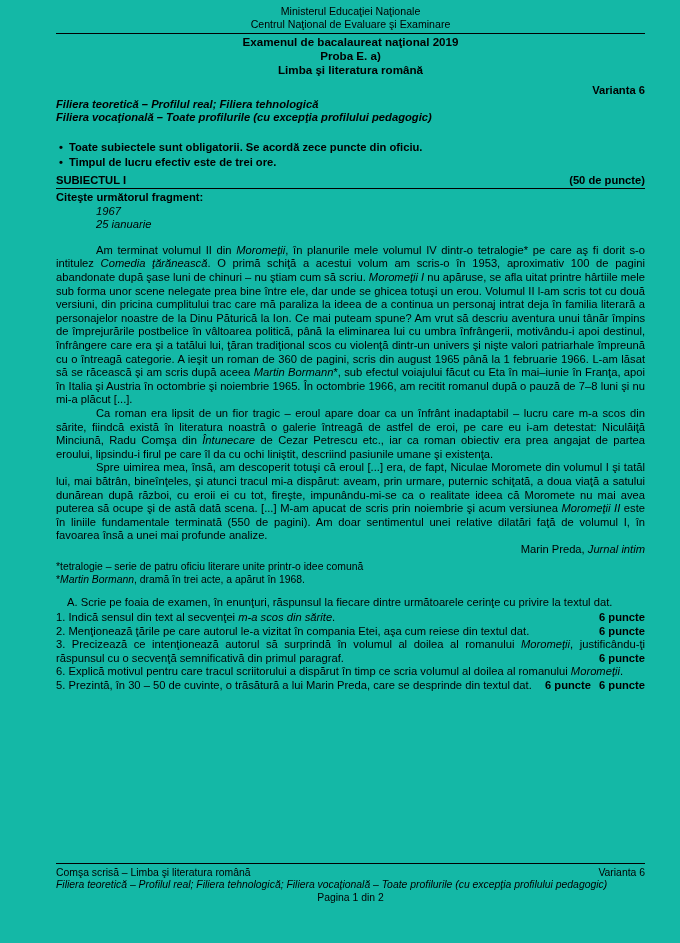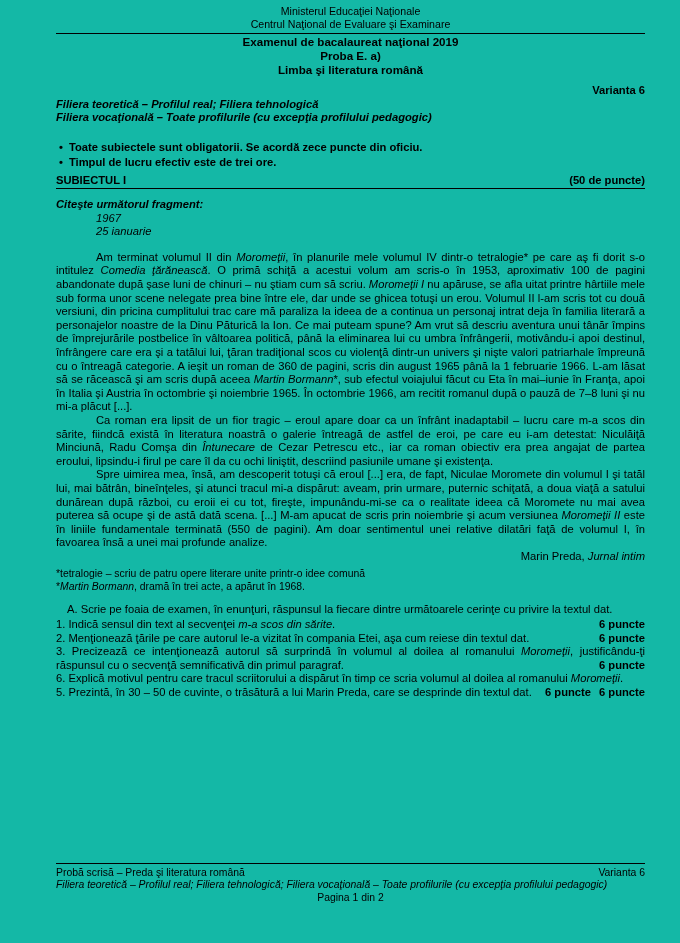--- a/index.html
+++ b/index.html
@@ -19,21 +19,21 @@
   .title-block{margin-top:1px;font-size:11.6px;line-height:14px;font-weight:bold;}
   .variant-line{margin-top:7px;font-weight:bold;}
   .filiera{font-weight:bold;font-style:italic;line-height:13.4px;}
   .bullets{margin-top:16px;font-weight:bold;line-height:14.2px;}
   .bullet-item{display:flex;}
   .bullet-dot{margin:0 6px 0 3px;}
   .subject-row{
     margin-top:5px;display:flex;justify-content:space-between;
     font-weight:bold;border-bottom:1.6px solid #000;padding-bottom:1px;
   }
-  .instruction{font-weight:bold;margin-top:9px;font-style:italic;}
+  .instruction{font-weight:bold;margin-top:2px;}
   .date-line{font-style:italic;margin-left:40px;line-height:13.4px;}
   .para{margin:0;text-align:justify;text-indent:40px;}
   .para.first{margin-top:12px;}
   .attribution{text-align:right;}
   .footnotes{margin-top:4px;font-size:10.4px;line-height:13px;}
   .section-a{margin:10px 0 0 11px;font-weight:normal;text-align:justify;line-height:13.8px;}
   .questions{margin-top:1px;}
   .question{margin:0;text-align:justify;line-height:13.5px;}
   .points{float:right;font-weight:bold;margin-left:8px;}
   .footer{margin-top:auto;border-top:1px solid #000;padding-top:3px;font-size:10.4px;line-height:12.8px;}
@@ -86,36 +86,36 @@
   <div class="date-line">1967</div>
   <div class="date-line">25 ianuarie</div>
 
   <p class="para first"><span>Am terminat volumul II din </span><i>Moromeţii</i><span>, în planurile mele volumul IV dintr-o tetralogie* pe care aş fi dorit s-o intitulez </span><i>Comedia ţărănească</i><span>. O primă schiţă a acestui volum am scris-o în 1953, aproximativ 100 de pagini abandonate după şase luni de chinuri – nu ştiam cum să scriu. </span><i>Moromeţii I</i><span> nu apăruse, se afla uitat printre hârtiile mele sub forma unor scene nelegate prea bine între ele, dar unde se ghicea totuşi un erou. Volumul II l-am scris tot cu două versiuni, din pricina cumplitului trac care mă paraliza la ideea de a continua un personaj intrat deja în familia literară a personajelor noastre de la Dinu Păturică la Ion. Ce mai puteam spune? Am vrut să descriu aventura unui tânăr împins de împrejurările postbelice în vâltoarea politică, până la eliminarea lui cu umbra înfrângerii, motivându-i apoi destinul, înfrângere care era şi a tatălui lui, ţăran tradiţional scos cu violenţă dintr-un univers şi nişte valori patriarhale împreună cu o întreagă categorie. A ieşit un roman de 360 de pagini, scris din august 1965 până la 1 februarie 1966. L-am lăsat să se răcească şi am scris după aceea </span><i>Martin Bormann</i><span>*, sub efectul voiajului făcut cu Eta în mai–iunie în Franţa, apoi în Italia şi Austria în octombrie şi noiembrie 1965. În octombrie 1966, am recitit romanul după o pauză de 7–8 luni şi nu mi-a plăcut [...].</span></p>
   <p class="para"><span>Ca roman era lipsit de un fior tragic – eroul apare doar ca un înfrânt inadaptabil – lucru care m-a scos din sărite, fiindcă există în literatura noastră o galerie întreagă de astfel de eroi, pe care eu i-am detestat: Niculăiţă Minciună, Radu Comşa din </span><i>Întunecare</i><span> de Cezar Petrescu etc., iar ca roman obiectiv era prea angajat de partea eroului, lipsindu-i firul pe care îl da cu ochi liniştit, descriind pasiunile umane şi existenţa.</span></p>
   <p class="para"><span>Spre uimirea mea, însă, am descoperit totuşi că eroul [...] era, de fapt, Niculae Moromete din volumul I şi tatăl lui, mai bătrân, bineînţeles, şi atunci tracul mi-a dispărut: aveam, prin urmare, puternic schiţată, a doua viaţă a satului dunărean după război, cu eroii ei cu tot, fireşte, impunându-mi-se ca o realitate ideea că Moromete nu mai avea puterea să ocupe şi de astă dată scena. [...] M-am apucat de scris prin noiembrie şi acum versiunea </span><i>Moromeţii II</i><span> este în liniile fundamentale terminată (550 de pagini). Am doar sentimentul unei relative dilatări faţă de volumul I, în favoarea însă a unei mai profunde analize.</span></p>
 
   <div class="attribution"><span>Marin Preda, </span><i>Jurnal intim</i></div>
 
   <div class="footnotes">
-    <div><span>*tetralogie – scriu de patru opere literare unite printr-o idee comună</span></div>
+    <div><span>*tetralogie – serie de patru oficiu literare unite printr-o idee comună</span></div>
     <div><span>*</span><i>Martin Bormann</i><span>, dramă în trei acte, a apărut în 1968.</span></div>
   </div>
 
   <p class="section-a">A. Scrie pe foaia de examen, în enunţuri, răspunsul la fiecare dintre următoarele cerinţe cu privire la textul dat.</p>
 
   <div class="questions">
     <p class="question"><span><span>1. Indică sensul din text al secvenţei </span><i>m-a scos din sărite</i><span>.</span></span><span class="points">6 puncte</span></p>
     <p class="question"><span><span>2. Menţionează ţările pe care autorul le-a vizitat în compania Etei, aşa cum reiese din textul dat.</span></span><span class="points">6 puncte</span></p>
     <p class="question"><span><span>3. Precizează ce intenţionează autorul să surprindă în volumul al doilea al romanului </span><i>Moromeţii</i><span>, justificându-ţi răspunsul cu o secvenţă semnificativă din primul paragraf.</span></span><span class="points">6 puncte</span></p>
     <p class="question"><span><span>6. Explică motivul pentru care tracul scriitorului a dispărut în timp ce scria volumul al doilea al romanului </span><i>Moromeţii</i><span>.</span></span><span class="points">6 puncte</span></p>
     <p class="question"><span><span>5. Prezintă, în 30 – 50 de cuvinte, o trăsătură a lui Marin Preda, care se desprinde din textul dat.</span></span><span class="points">6 puncte</span></p>
   </div>
 
   <div class="footer">
     <div class="footer-row">
-      <span>Probă scrisă – Preda şi literatura română</span>
+      <span>Comşa scrisă – Limba şi literatura română</span>
       <span>Varianta 6</span>
     </div>
     <div class="footer-filiera">Filiera teoretică – Profilul real; Filiera tehnologică; Filiera vocaţională – Toate profilurile (cu excepţia profilului pedagogic)</div>
     <div class="center">Pagina 1 din 2</div>
   </div>
 
 </div>
 
 </body></html>

